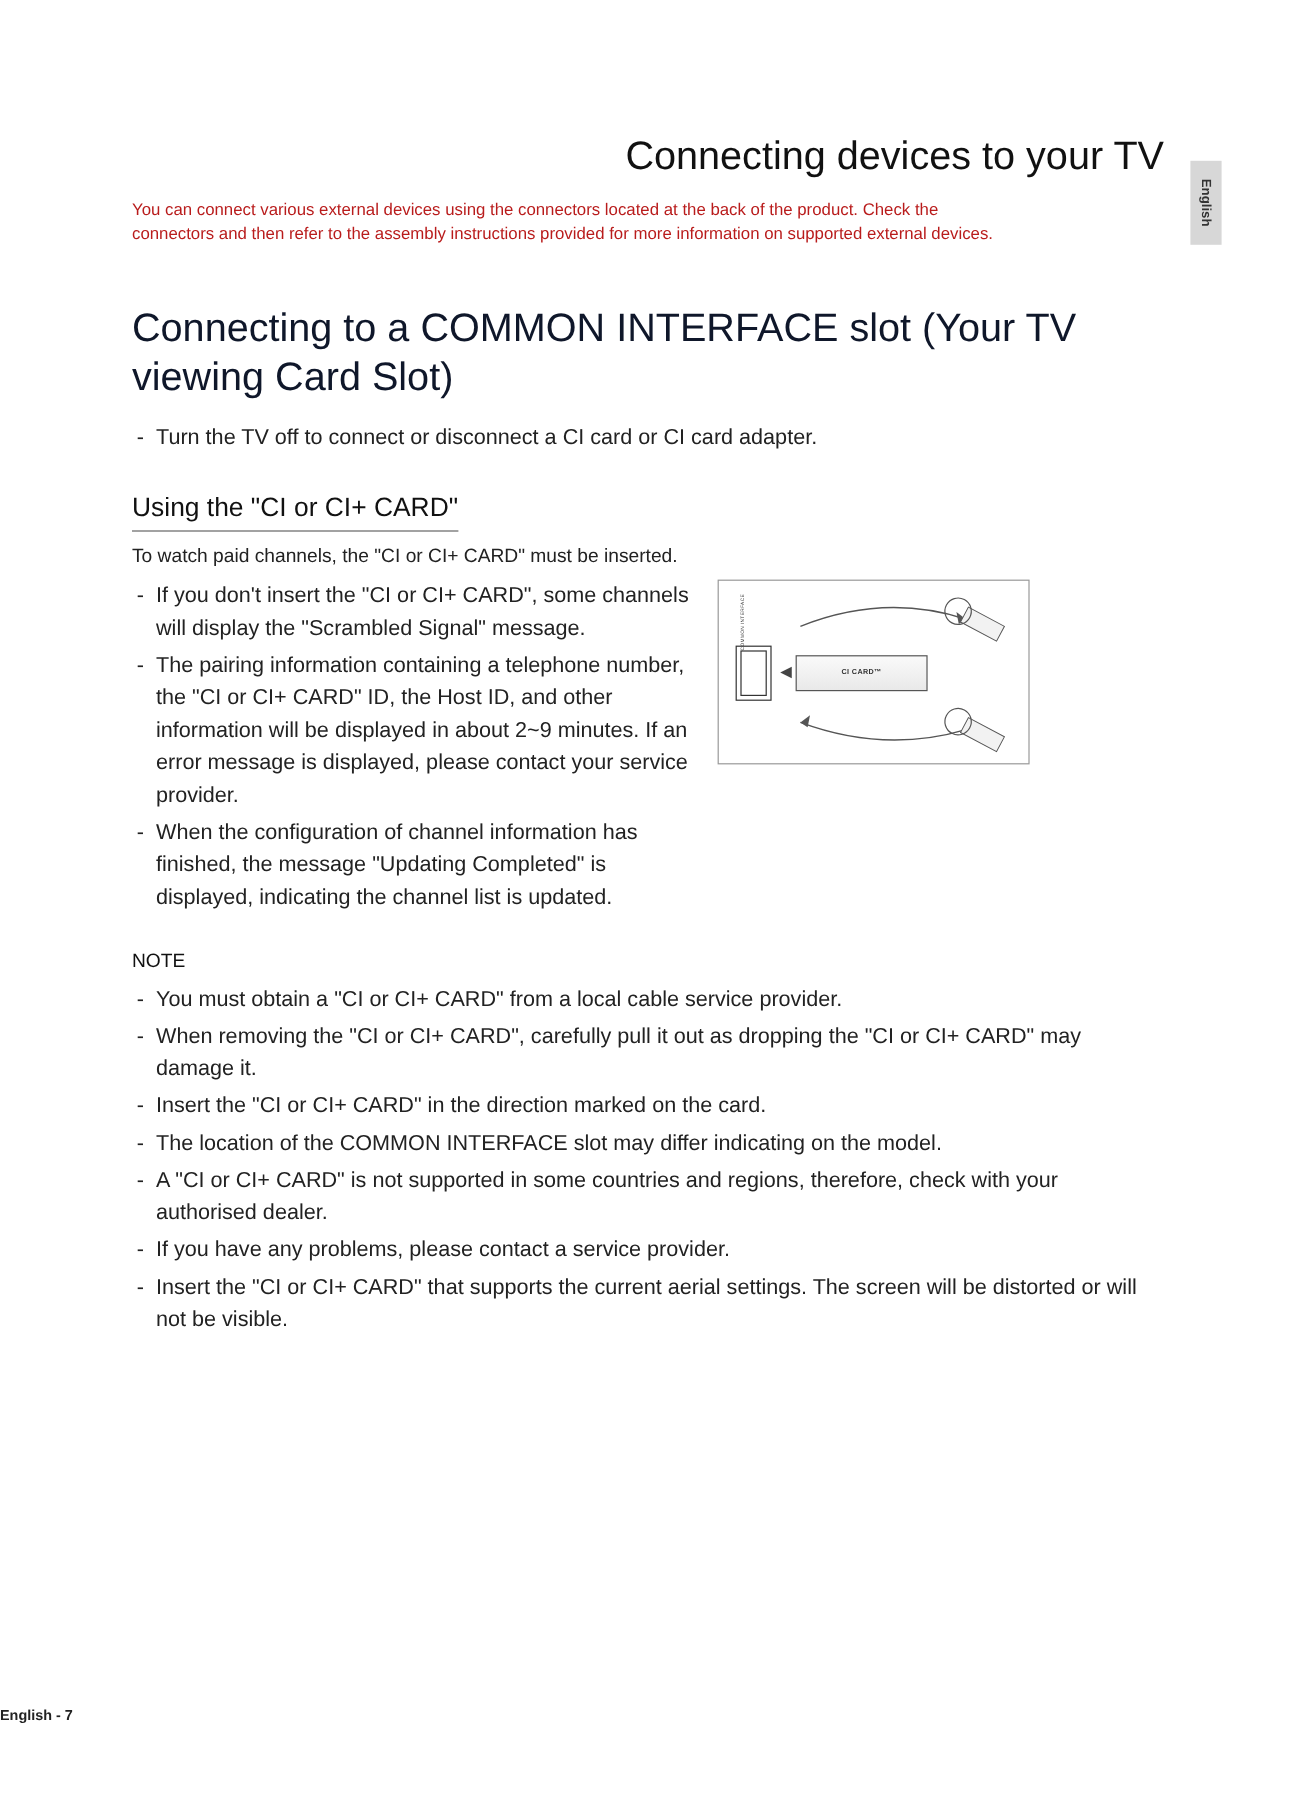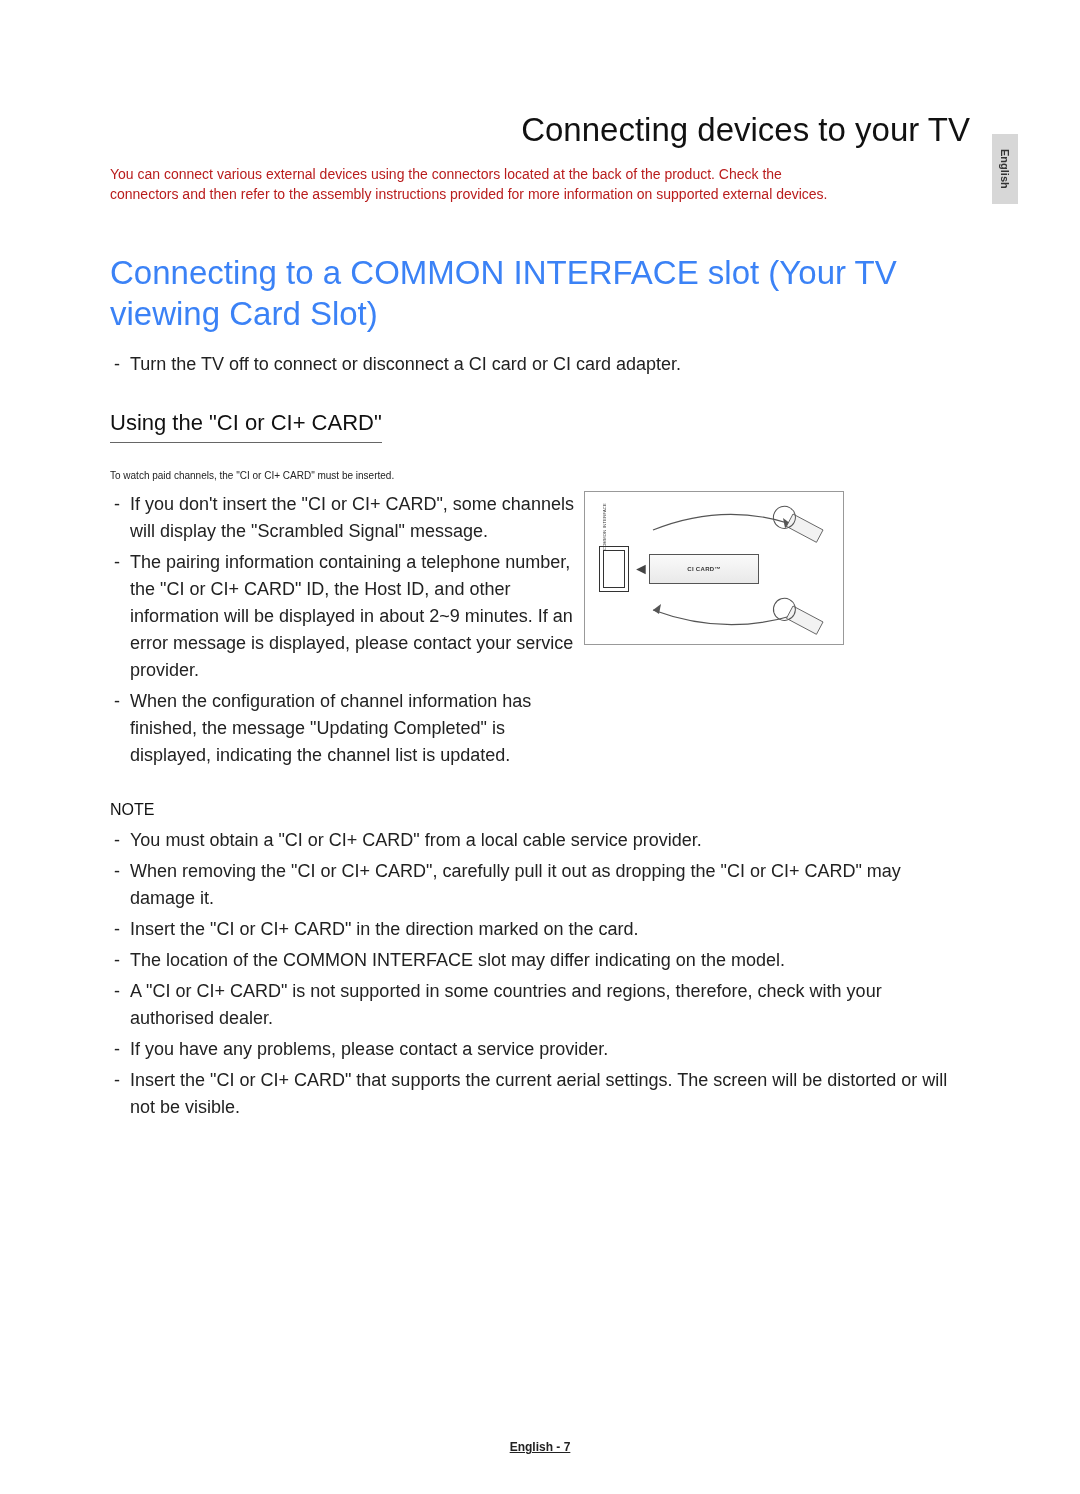--- a/index.html
+++ b/index.html
@@ -1,31 +1,31 @@
 <!DOCTYPE html>
 <html><head>
 <meta charset="utf-8">
 <style>
   * { box-sizing: border-box; margin: 0; padding: 0; }
   html, body { width: 1080px; height: 1494px; background: #fff; font-family: Arial, Helvetica, sans-serif; color: #222; }
   .page { position: relative; width: 1080px; height: 1494px; padding: 110px 110px 60px 110px; }
   .side-tab { position: absolute; right: 62px; top: 134px; width: 26px; height: 70px; background: #d7d7d7; font-size: 11px; font-weight: bold; color: #333; writing-mode: vertical-rl; text-orientation: mixed; display: flex; align-items: center; justify-content: center; }
   h1.section-title { font-size: 33px; font-weight: normal; color: #111; margin-bottom: 14px; line-height: 1.2; text-align: right; }
   p.intro { font-size: 14px; line-height: 1.45; color: #b91c1c; margin-bottom: 48px; max-width: 720px; }
-  h1.slot-title { font-size: 33px; font-weight: normal; color: #3b82f6; line-height: 1.25; margin-bottom: 16px; }
+  h1.slot-title { font-size: 33px; font-weight: normal; color: #0f172a; line-height: 1.25; margin-bottom: 16px; }
   .dash-list { list-style: none; padding-left: 0; }
   .dash-list li { position: relative; padding-left: 20px; font-size: 18px; line-height: 1.5; margin-bottom: 4px; }
   .dash-list li::before { content: "-"; position: absolute; left: 4px; top: 0; }
-  .two-col { display: flex; gap: 4px; align-items: flex-start; margin-top: 10px; }
+  .two-col { display: flex; gap: 18px; align-items: flex-start; margin-top: 10px; }
   .left-col { flex: 1 1 auto; max-width: 470px; }
   h2.subheading { font-size: 22px; font-weight: normal; color: #111; border-bottom: 1px solid #666; padding-bottom: 6px; margin-top: 28px; margin-bottom: 12px; display: inline-block; }
-  p.small-intro { font-size: 10px; margin-bottom: 10px; margin-top: 15px; }
+  p.small-intro { font-size: 16px; margin-bottom: 10px; }
   .figure-box { border: 1px solid #999; width: 260px; height: 154px; padding: 8px 8px; position: relative; flex: 0 0 auto; }
   .note-heading { font-size: 16px; font-weight: normal; color: #111; margin-top: 28px; margin-bottom: 8px; }
-  .footer { position: absolute; bottom: 40px; left: 0; width: 100%; text-align: center; font-size: 12px; font-weight: bold; text-decoration: underline; }
+  .footer { position: absolute; bottom: 58px; left: 0; width: 100%; font-size: 12px; font-weight: bold; }
   
   .slot-rect { position: absolute; left: 14px; top: 54px; width: 30px; height: 46px; border: 1.5px solid #333; }
   .slot-rect .inner { position: absolute; left: 3px; top: 3px; right: 3px; bottom: 3px; border: 1px solid #333; }
   .slot-label { position: absolute; left: 17px; top: 58px; font-size: 4px; transform: rotate(-90deg); transform-origin: left top; white-space: nowrap; color: #333; letter-spacing: 0.3px; }
   .card-rect { position: absolute; left: 64px; top: 62px; width: 110px; height: 30px; border: 1px solid #555; background: linear-gradient(#fafafa,#e9e9e9); display: flex; align-items: center; justify-content: center; }
   .card-text { font-size: 6px; font-weight: bold; letter-spacing: 0.3px; color: #333; }
   .arrow-left { position: absolute; left: 48px; top: 68px; font-size: 16px; color: #444; }
 </style>
 </head>
 <body>

